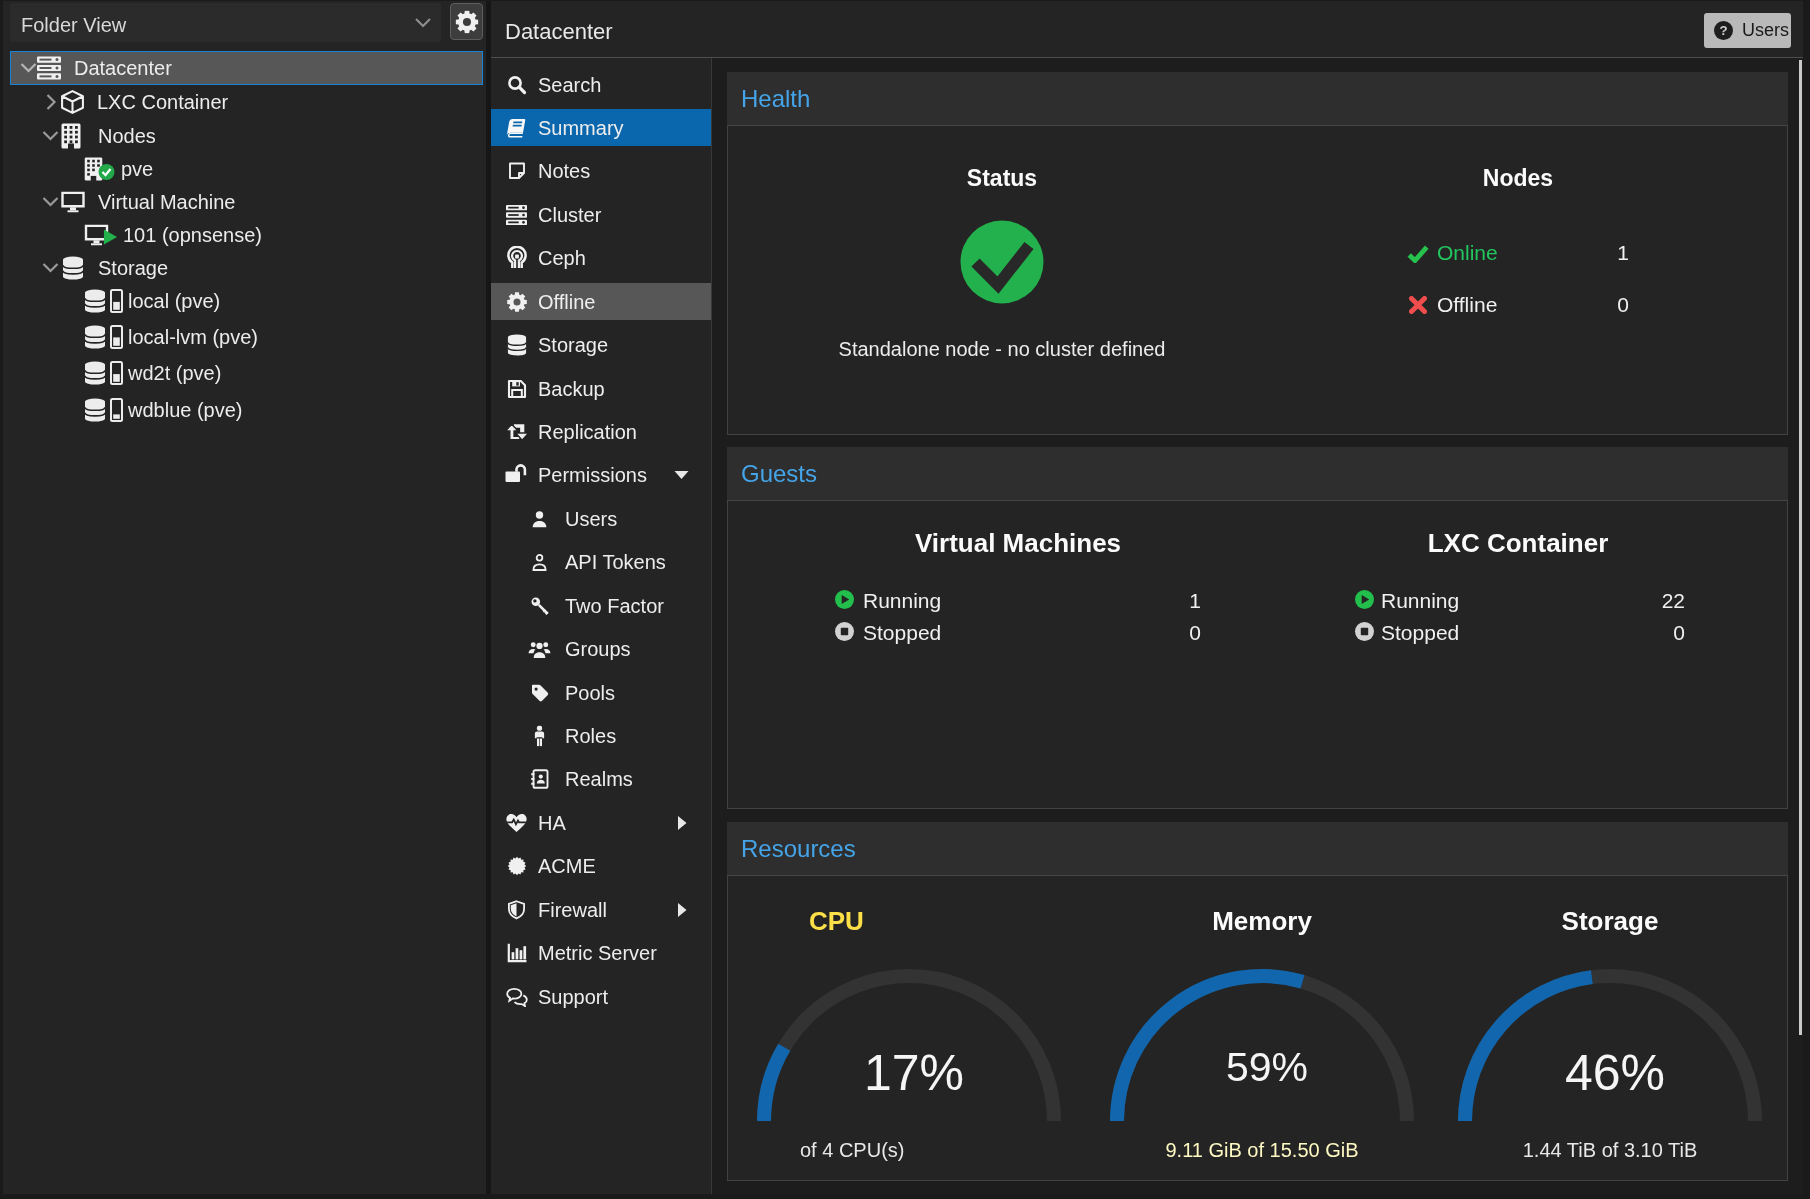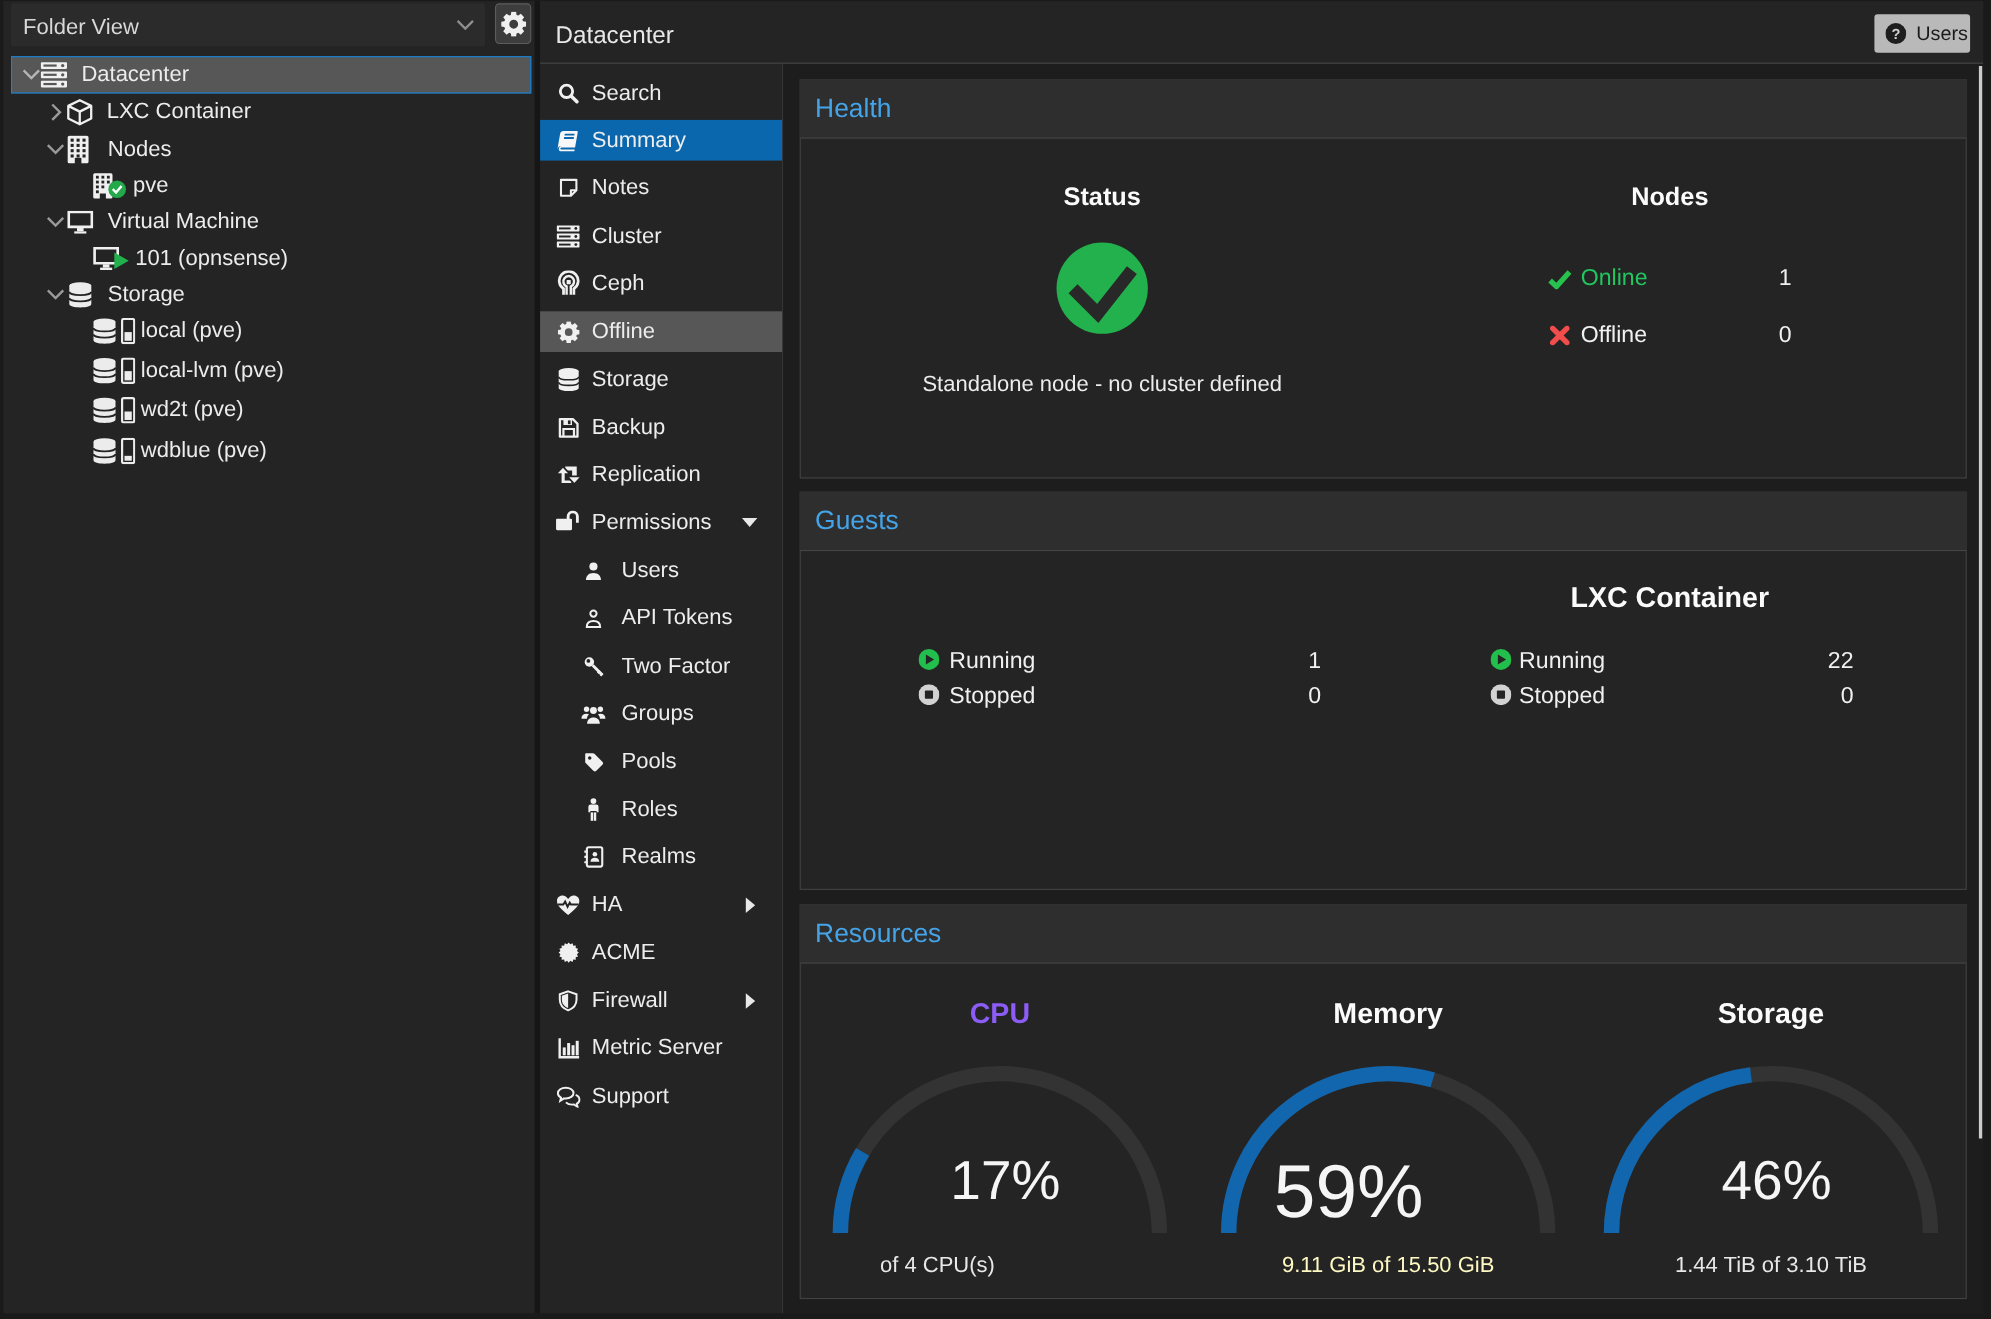--- a/index.html
+++ b/index.html
@@ -429,20 +429,21 @@
           <path d="M2.5 2.5 L15.5 15.5 M15.5 2.5 L2.5 15.5" stroke="#f14d4d" stroke-width="5" stroke-linecap="round"></path>
         </svg>
       <div class="abs" style="left:709px;top:220px;font-size:21px;color:#f0f0f0;">Offline</div>
       <div class="abs" style="left:860px;top:220px;width:70px;text-align:center;font-size:21px;color:#f0f0f0;">0</div>
     </div>
 
     <div class="panel" style="top:389px;height:360px;">
       <div class="phead">
           <span class="ptitle">Guests</span>
         </div>
+      <div class="abs bold" style="left:140px;top:80px;width:300px;text-align:center;font-size:26px;color:#fbfbfb;white-space:nowrap;">Virtual Machines</div>
       <div class="abs bold" style="left:640px;top:80px;width:300px;text-align:center;font-size:26px;color:#fbfbfb;white-space:nowrap;">LXC Container</div>
       <svg class="abs" style="left:107px;top:142px;" width="19" height="19" viewBox="0 0 19 19">
           <circle cx="9.5" cy="9.5" r="9.5" fill="#23bf4c"></circle>
           <path d="M6.7 5 L14.2 9.5 L6.7 14 Z" fill="#242424"></path>
         </svg>
       <div class="abs" style="left:135px;top:141px;font-size:21px;color:#f0f0f0;">Running</div>
       <div class="abs" style="left:403px;top:141px;width:70px;text-align:right;font-size:21px;color:#f0f0f0;">1</div>
       <svg class="abs" style="left:107px;top:174px;" width="19" height="19" viewBox="0 0 19 19">
           <circle cx="9.5" cy="9.5" r="9.5" fill="#d2d2d2"></circle>
           <rect x="5.8" y="5.8" width="7.4" height="7.4" rx="0.8" fill="#242424"></rect>
@@ -460,34 +461,34 @@
           <rect x="5.8" y="5.8" width="7.4" height="7.4" rx="0.8" fill="#242424"></rect>
         </svg>
       <div class="abs" style="left:653px;top:173px;font-size:21px;color:#f0f0f0;">Stopped</div>
       <div class="abs" style="left:887px;top:173px;width:70px;text-align:right;font-size:21px;color:#f0f0f0;">0</div>
     </div>
 
     <div class="panel" style="top:764px;height:357px;">
       <div class="phead">
           <span class="ptitle">Resources</span>
         </div>
-      <div class="abs bold" style="left:81px;top:83px;width:200px;text-align:center;font-size:26px;color:#8b5cf6;">CPU</div>
+      <div class="abs bold" style="left:81px;top:83px;width:200px;text-align:left;font-size:26px;color:#fde047;">CPU</div>
       <div class="abs bold" style="left:434px;top:83px;width:200px;text-align:center;font-size:26px;color:#fbfbfb;">Memory</div>
       <div class="abs bold" style="left:782px;top:83px;width:200px;text-align:center;font-size:26px;color:#fbfbfb;">Storage</div>
       <svg class="abs" style="left:21px;top:138px;" width="320" height="170" viewBox="0 0 320 170">
           <path d="M15 160 A145 145 0 0 1 305 160" fill="none" stroke="#333333" stroke-width="14"></path>
           <path d="M15 160 A145 145 0 0 1 35.2 86.2" fill="none" stroke="#1166ad" stroke-width="14"></path>
         </svg>
       <div class="abs" style="left:66px;top:221px;width:240px;text-align:center;font-size:50px;color:#f5f5f5;">17%</div>
       <div class="abs" style="left:72px;top:316px;width:240px;font-size:20px;color:#e8e8e8;">of 4 CPU(s)</div>
       <svg class="abs" style="left:374px;top:138px;" width="320" height="170" viewBox="0 0 320 170">
           <path d="M15 160 A145 145 0 0 1 305 160" fill="none" stroke="#333333" stroke-width="14"></path>
           <path d="M15 160 A145 145 0 0 1 200.5 20.8" fill="none" stroke="#1166ad" stroke-width="14"></path>
         </svg>
-      <div class="abs" style="left:430px;top:221px;width:240px;font-size:68px;color:#f5f5f5;">59%</div>
+      <div class="abs" style="left:419px;top:221px;width:240px;text-align:center;font-size:41px;color:#f5f5f5;">59%</div>
       <div class="abs" style="left:414px;top:316px;width:240px;text-align:center;font-size:20px;color:#fef9c3;">9.11 GiB of 15.50 GiB</div>
       <svg class="abs" style="left:722px;top:138px;" width="320" height="170" viewBox="0 0 320 170">
           <path d="M15 160 A145 145 0 0 1 305 160" fill="none" stroke="#333333" stroke-width="14"></path>
           <path d="M15 160 A145 145 0 0 1 141.8 16.1" fill="none" stroke="#1166ad" stroke-width="14"></path>
         </svg>
       <div class="abs" style="left:767px;top:221px;width:240px;text-align:center;font-size:50px;color:#f5f5f5;">46%</div>
       <div class="abs" style="left:762px;top:316px;width:240px;text-align:center;font-size:20px;color:#e8e8e8;">1.44 TiB of 3.10 TiB</div>
     </div>
   </div>
 

